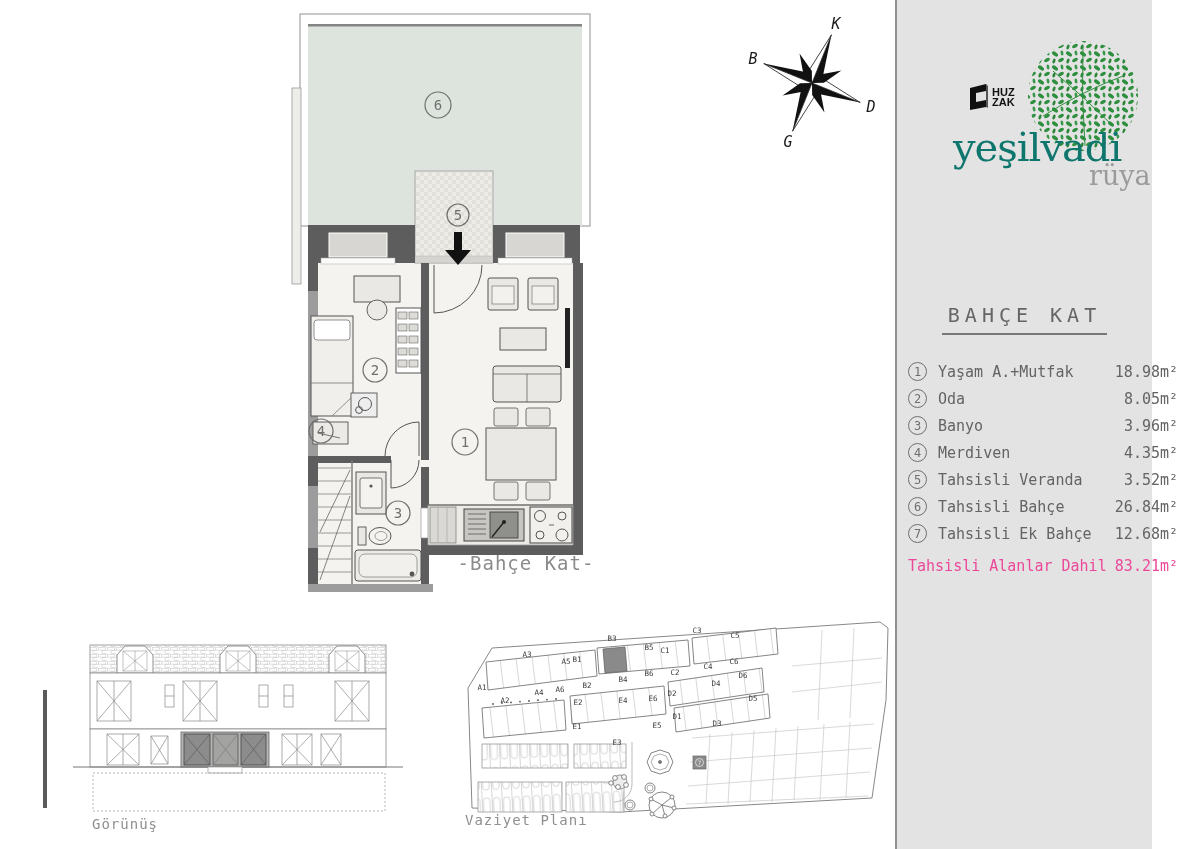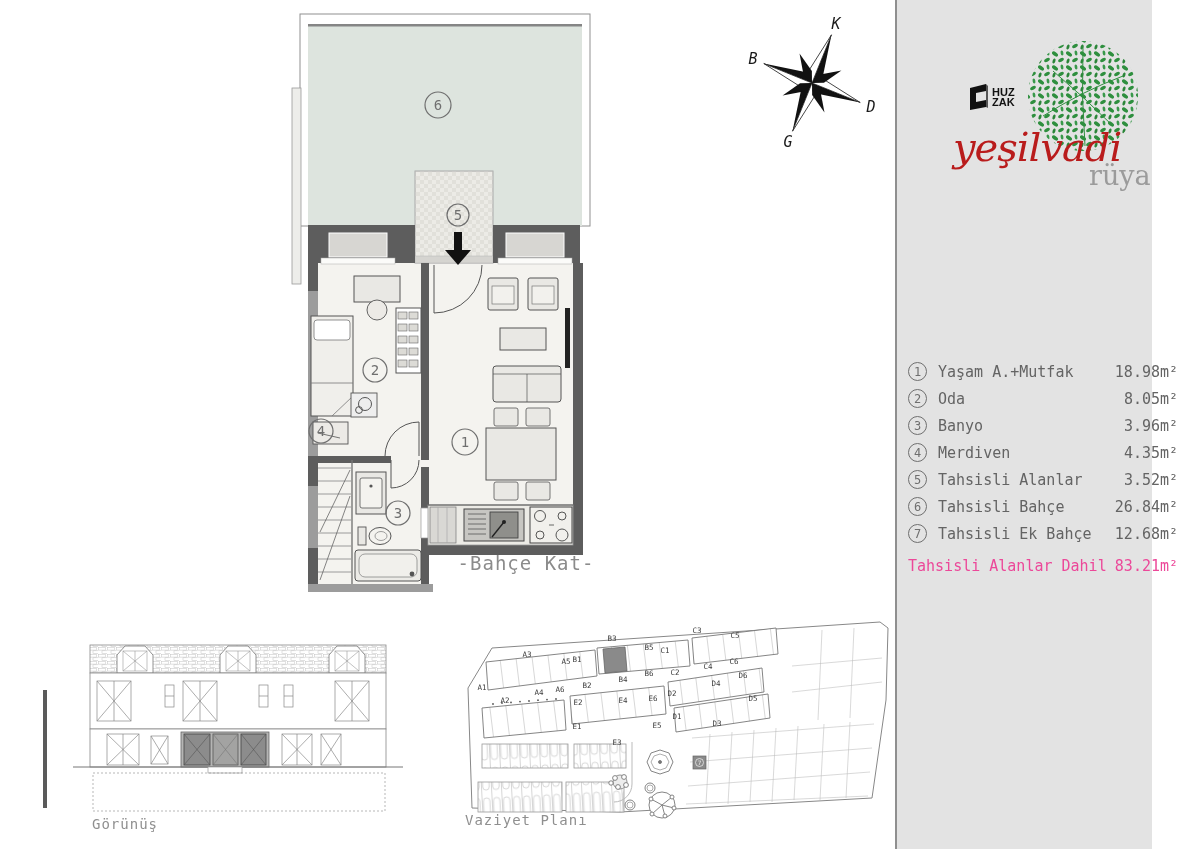--- a/index.html
+++ b/index.html
@@ -2,21 +2,21 @@
 <html><head>
 <meta charset="utf-8">
 <style>
   html,body{margin:0;padding:0;background:#fff;}
   #page{position:relative;width:1200px;height:849px;background:#ffffff;overflow:hidden;
         font-family:"DejaVu Sans Mono",monospace;color:#6e6e6e;}
   .abs{position:absolute;}
   svg text{font-family:"DejaVu Sans Mono",monospace;}
   
   #panel{left:895px;top:0;width:257px;height:849px;background:#e3e3e3;border-left:2px solid #8f8f8f;box-sizing:border-box;}
-  #brand-name{font-family:"DejaVu Serif",serif;font-size:40px;color:#b91c1c;letter-spacing:-1px;font-style:italic;}
+  #brand-name{font-family:"DejaVu Serif",serif;font-size:40px;color:#0f766e;letter-spacing:-1px;}
   #brand-sub{font-family:"DejaVu Serif",serif;font-size:27px;color:#9b9b9b;}
   #huzzak{display:flex;align-items:center;gap:3px;}
   #huzzak .t{font-family:"Liberation Sans",sans-serif;font-weight:bold;font-size:11px;line-height:10px;color:#111;letter-spacing:0;}
   #villa-title{left:0;top:264px;width:100%;text-align:center;font-size:25px;letter-spacing:6px;color:#656565;}
   #villa-sub-wrap{left:0;top:303px;width:100%;text-align:center;}
   #villa-sub{display:inline-block;font-size:20px;letter-spacing:5px;color:#656565;border-bottom:2px solid #777;padding:0 6px 6px 6px;}
   #room-list{left:908px;top:358px;width:278px;}
   .row{display:grid;grid-template-columns:30px 1fr 50px 26px;align-items:center;height:27px;font-size:15px;color:#646464;}
   .circ{width:19px;height:19px;border:1.4px solid #6f6f6f;border-radius:50%;display:flex;align-items:center;justify-content:center;font-size:12px;color:#6f6f6f;box-sizing:border-box;}
   .area{text-align:right;}
@@ -472,20 +472,23 @@
         <path d="M17,0 L19,2 L19,24 L17,23 Z" fill="#555"></path>
       </svg>
       <div>
         <div class="t">HUZ</div>
         <div class="t">ZAK</div>
       </div>
     </div>
     <div id="brand-name" class="abs" style="left:56px;top:124px;">yeşilvadi</div>
     <div id="brand-sub" class="abs" style="left:192px;top:160px;">rüya</div>
 
+    <div id="villa-sub-wrap" class="abs">
+      <span id="villa-sub">BAHÇE KAT</span>
+    </div>
   </aside>
 
   <div id="room-list" class="abs">
     <div class="row">
       <span class="circ">1</span>
       <span>Yaşam A.+Mutfak</span>
       <span class="area">18.98</span>
       <span class="unit">m²</span>
     </div>
     <div class="row">
@@ -501,21 +504,21 @@
       <span class="unit">m²</span>
     </div>
     <div class="row">
       <span class="circ">4</span>
       <span>Merdiven</span>
       <span class="area">4.35</span>
       <span class="unit">m²</span>
     </div>
     <div class="row">
       <span class="circ">5</span>
-      <span>Tahsisli Alanlar</span>
+      <span>Tahsisli Veranda</span>
       <span class="area">3.52</span>
       <span class="unit">m²</span>
     </div>
     <div class="row">
       <span class="circ">6</span>
       <span>Tahsisli Bahçe</span>
       <span class="area">26.84</span>
       <span class="unit">m²</span>
     </div>
     <div class="row">

